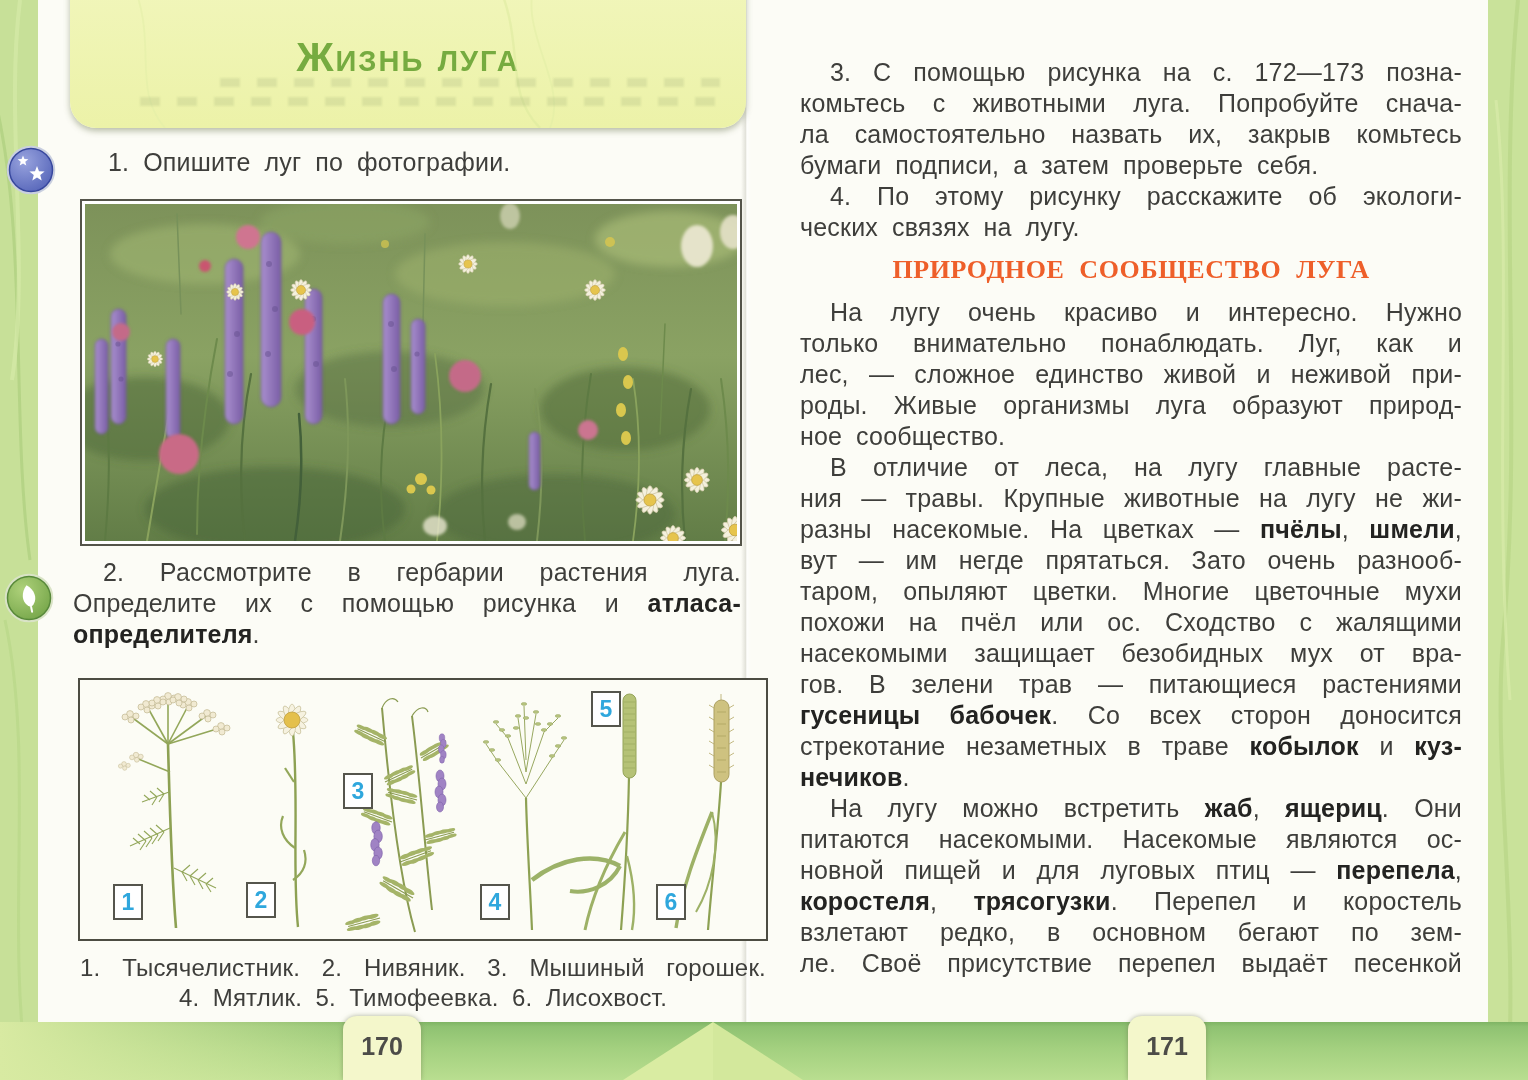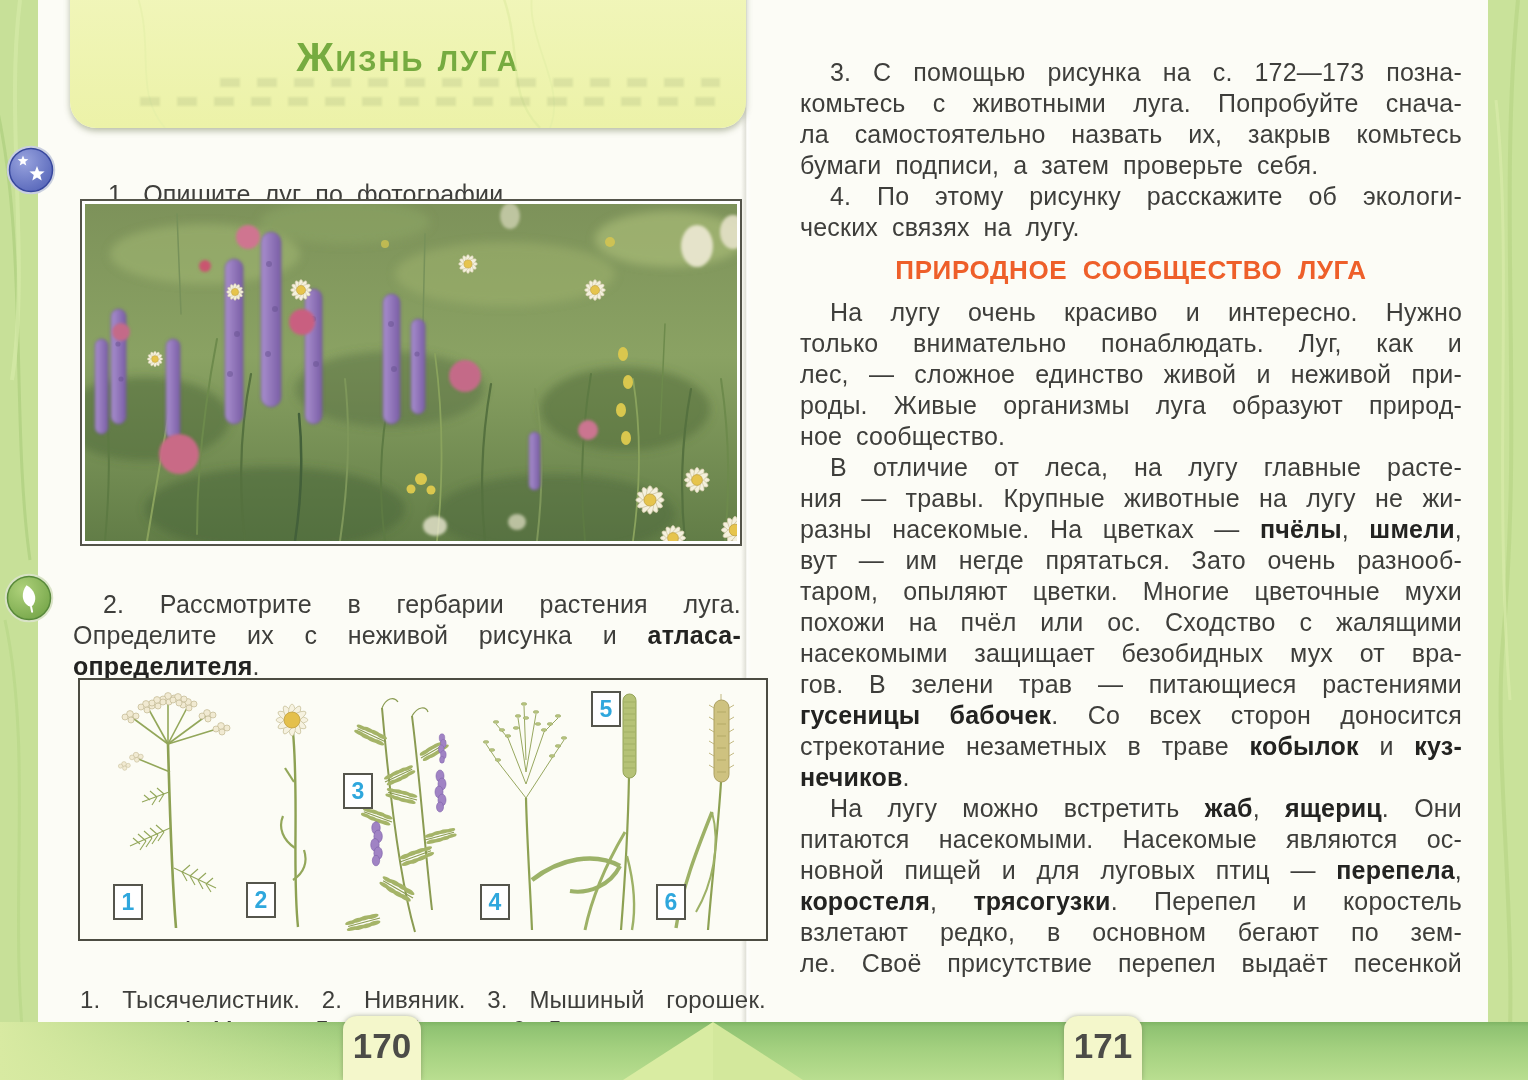--- a/index.html
+++ b/index.html
@@ -24,32 +24,32 @@
           font-variant:small-caps; font-weight:bold; font-size:41px; letter-spacing:2px;
           color:#76ab40; }
   .ghost { position:absolute; height:9px; filter:blur(1px); opacity:.55;
           background:repeating-linear-gradient(90deg, rgba(140,158,106,.35) 0 20px, rgba(0,0,0,0) 20px 37px); }
   .g1 { left:150px; top:100px; width:500px; }
   .g2 { left:70px;  top:119px; width:590px; }
   .cardvein { position:absolute; left:0; top:0; width:676px; height:150px; opacity:.5; }
 
   
   .txt { position:absolute; color:#3e3e3b; font-size:25px; line-height:31px;
-         word-spacing:.27em; letter-spacing:.2px;margin-top:32px; }
+         word-spacing:.27em; letter-spacing:.2px; }
   .tline { min-height:31px; }
   .just { text-align:justify; text-align-last:justify; text-justify:inter-word; }
   .ind  { text-indent:30px; }
   .b    { font-weight:bold; color:#232321; }
   .caption .tline { min-height:30px;text-align:center; }
   .caption { font-size:24px; line-height:30px; }
 
   .rcol { position:absolute; left:800px; top:57px; width:662px; color:#3e3e3b;
           font-size:25px; line-height:31px; word-spacing:.27em; letter-spacing:.2px; }
   .heading { color:#ee5f2a; font-weight:bold; font-size:26px; line-height:32px;
-             letter-spacing:.6px; text-align:center; margin:11px 0 11px; word-spacing:.3em; }
+             letter-spacing:.6px; text-align:center; margin:11px 0 11px; word-spacing:.3em;font-family:Liberation Serif, serif; }
 
   
   .photo { position:absolute; left:80px; top:199px; width:662px; height:347px;
            border:2px solid #54544a; background:#fff; padding:3px; box-sizing:border-box; }
   .photo svg { display:block; width:652px; height:337px; }
 
   
   .panel { position:absolute; left:78px; top:678px; width:690px; height:263px;
            border:2px solid #4c4c42; background:#fcfcf5; box-sizing:border-box; }
   .panel svg.plants { position:absolute; left:0; top:0; width:686px; height:259px; }
@@ -68,23 +68,23 @@
   .band { position:absolute; left:0; top:1022px; width:1528px; height:58px;
           background:linear-gradient(180deg,#7fb464 0,#8fc272 8%,#a3d07f 45%,#b9de90 100%); }
   .band-light { position:absolute; left:0; top:0; width:430px; height:58px;
           background:linear-gradient(90deg,#d8eaa2, rgba(216,234,162,0)); }
   .chev { position:absolute; top:0; width:0; height:0; }
   .chev-l { left:623px; border-left:90px solid transparent; border-bottom:58px solid #d9eca2; }
   .chev-r { left:713px; border-right:90px solid transparent; border-bottom:58px solid #d3e89c; }
   .tab { position:absolute; top:1016px; width:78px; height:64px;
          background:#f4f7cb; border-radius:14px 14px 0 0;
          box-shadow:0 0 5px rgba(110,120,80,.55);
-         font-weight:bold; font-size:35px; color:#4c4c48; text-align:center; line-height:60px; }
+         font-weight:bold; font-size:25px; color:#4c4c48; text-align:center; line-height:60px; }
   .tab-left  { left:343px; }
-  .tab-right { left:1064px; }
+  .tab-right { left:1128px; }
 
   
   .badge { position:absolute; width:50px; height:50px; }
   .badge1 { left:6px; top:145px; }
   .badge2 { left:4px; top:573px; }
 </style>
 </head>
 <body>
 
 <div class="canvas">
@@ -247,21 +247,21 @@
         <ellipse cx="536" cy="206" rx="5" ry="7"></ellipse>
           <ellipse cx="541" cy="234" rx="5" ry="7"></ellipse>
         <circle cx="525" cy="38" r="5" opacity=".8"></circle>
           <circle cx="300" cy="40" r="4" opacity=".7"></circle>
       </g>
     </svg>
   </div>
 
   <div class="txt" style="left:73px;top:557px;width:668px">
       <div class="tline just ind"><span>2. Рассмотрите в гербарии растения луга.</span></div>
-      <div class="tline just"><span>Определите их с неживой рисунка и </span><span class="b">атласа-</span></div>
+      <div class="tline just"><span>Определите их с помощью рисунка и </span><span class="b">атласа-</span></div>
       <div class="tline"><span class="b">определителя</span><span>.</span></div>
     </div>
 
   <div class="panel">
     <svg class="plants" viewBox="0 0 686 259">
       <defs>
         <g id="pin" stroke="#8ga" fill="#a5b468">
           <line x1="0" y1="0" x2="30" y2="0" stroke="#8a9b52" stroke-width="1"></line>
           <ellipse cx="6" cy="-3.2" rx="5.5" ry="2"></ellipse>
             <ellipse cx="6" cy="3.2" rx="5.5" ry="2"></ellipse>

